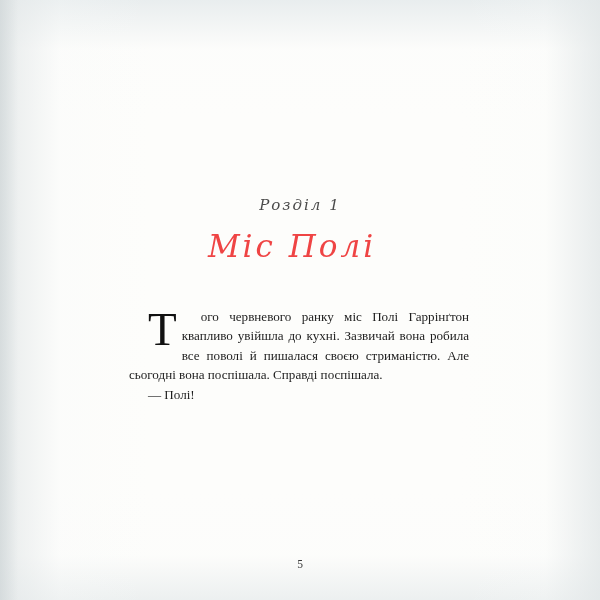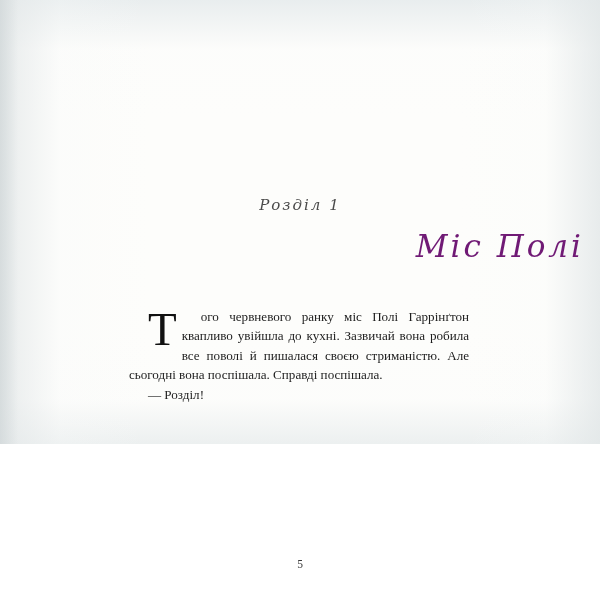--- a/index.html
+++ b/index.html
@@ -10,21 +10,21 @@
     width: 600px;
     height: 600px;
     background: #ffffff;
     font-family: "Liberation Serif", serif;
     overflow: hidden;
   }
 
   .page {
     position: relative;
     width: 600px;
-    height: 444px;
+    height: 600px;
     background: #fdfdfb;
     box-sizing: border-box;
   }
 
   
   .page::before {
     content: "";
     position: absolute;
     inset: 0;
     background:
@@ -52,22 +52,22 @@
     font-size: 15px;
     letter-spacing: 2px;
     font-style: italic;
   }
 
   .chapter-title {
     position: absolute;
     top: 228px;
     left: 0;
     right: 16px;
-    text-align: right;
-    color: #701a75;
+    text-align: center;
+    color: #ef4444;
     font-family: "DejaVu Serif", serif;
     font-size: 31px;
     letter-spacing: 3px;
     font-style: italic;
   }
 
   .body-text {
     position: absolute;
     left: 129px;
     top: 307px;
@@ -126,20 +126,20 @@
   <div class="page-inner">
 
     <div class="chapter-label">Розділ 1</div>
 
     <div class="chapter-title">Міс Полі</div>
 
     <div class="body-text">
       <p class="indent"><span class="dropcap">Т</span><span>ого червневого ранку міс Полі Гаррінґтон квапливо увійшла до кухні. Зазвичай вона робила все поволі й пишалася своєю стриманістю. Але сьогодні вона поспішала. Справді поспішала.</span></p>
 
 
-      <p class="indent">— Розділ!</p>
+      <p class="indent">— Полі!</p>
 
     </div>
 
     <div class="page-number">5</div>
 
   </div>
 </div>
 
 </body></html>

